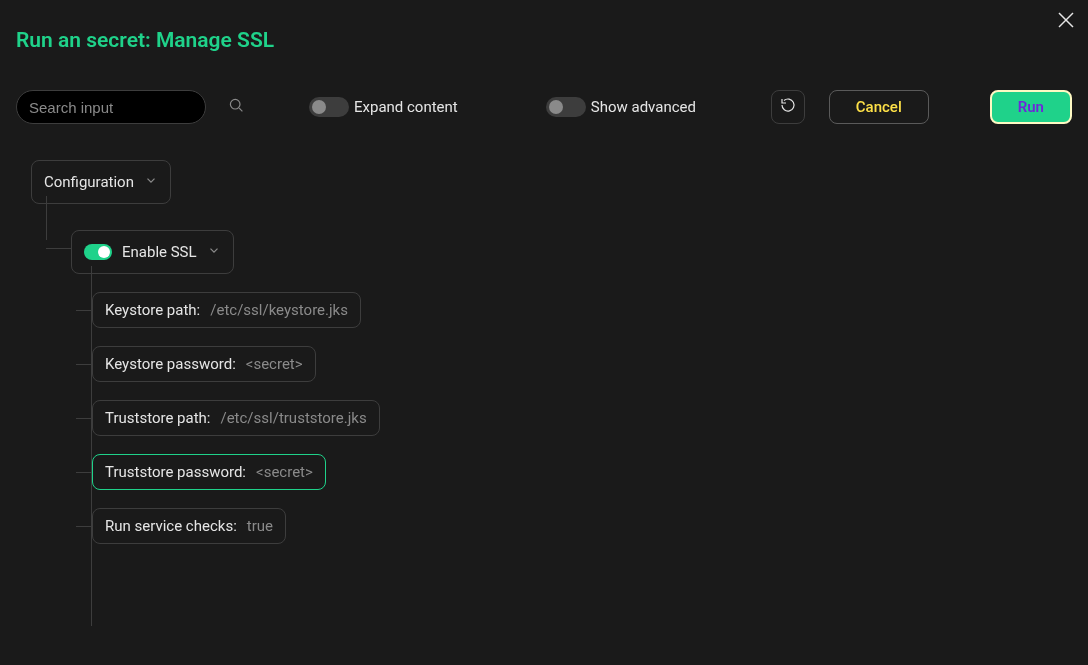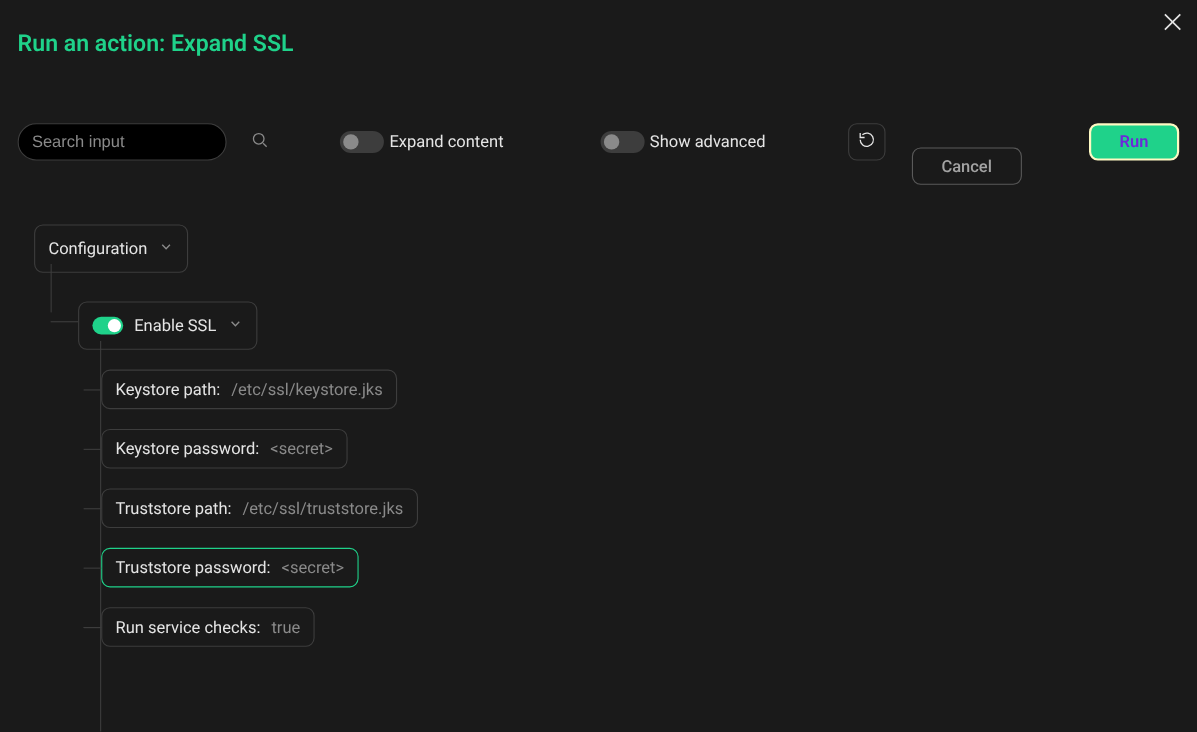--- a/index.html
+++ b/index.html
@@ -101,22 +101,21 @@
     font-size: 15px;
     font-weight: 500;
     cursor: pointer;
     display: inline-flex;
     align-items: center;
     justify-content: center;
   }
   .btn-secondary {
     background: transparent;
     border: 1px solid #5a5a5a;
-    color: #a3a3a3;
-    margin-top: 44px;
+    color: #fde047;
   }
   .btn-primary {
     background: #1fd28a;
     border: 2px solid #fef9c3;
     color: #6d28d9;
     font-weight: 600;
     margin-left: 37px;
   }
   .tree-region {
     padding: 36px 16px 16px 16px;
@@ -180,21 +179,21 @@
 
 <div class="modal">
 
   <div class="close-btn">
     <svg viewBox="0 0 20 20" width="20" height="20" stroke="currentColor" stroke-width="1.5" fill="none">
       <line x1="3" y1="3" x2="17" y2="17"></line>
         <line x1="17" y1="3" x2="3" y2="17"></line>
     </svg>
   </div>
 
-  <div class="title">Run an action: Expand SSL</div>
+  <div class="title">Run an secret: Manage SSL</div>
 
   <div class="toolbar">
     <div class="search-wrap">
       <input class="search-input" placeholder="Search input" style="">
       <span class="search-icon">
         <svg viewBox="0 0 20 20" width="16" height="16" stroke="currentColor" stroke-width="1.5" fill="none">
           <circle cx="9" cy="9" r="6"></circle>
             <line x1="14" y1="14" x2="18" y2="18"></line>
         </svg>
       </span>

